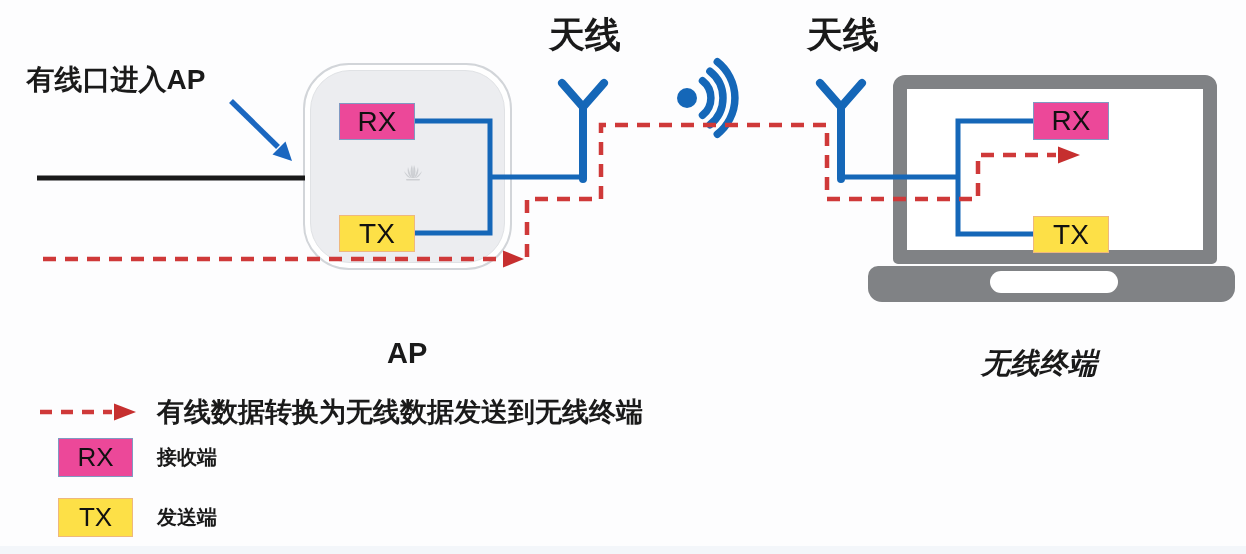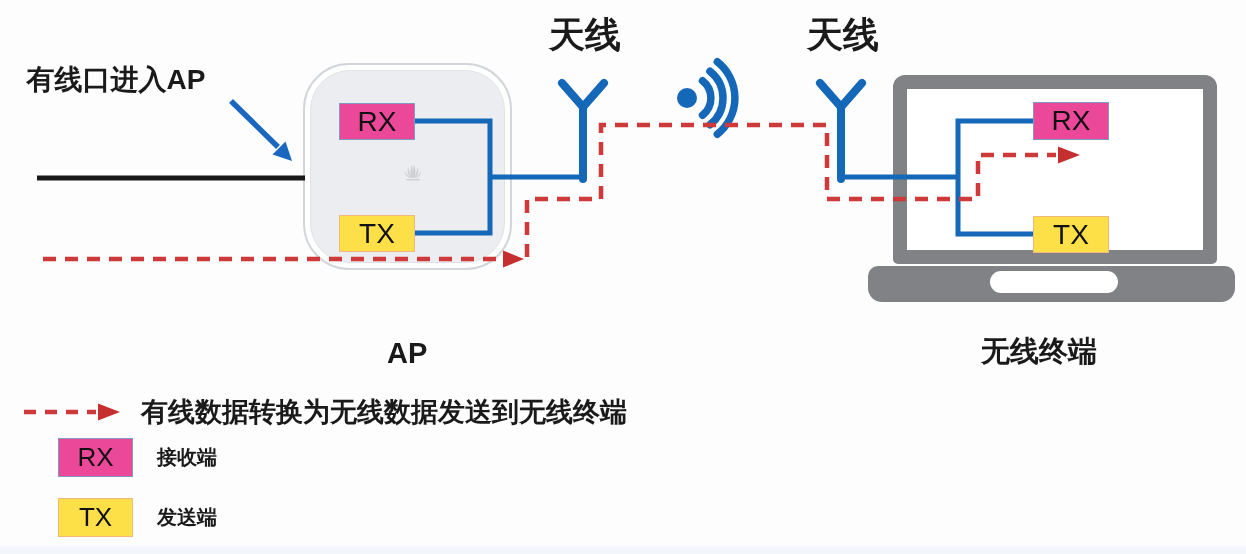--- a/index.html
+++ b/index.html
@@ -31,32 +31,32 @@
   .chip.rx{background:#ec4899;border:1px solid #8099c2;}
   .chip.tx{background:#fde047;border:1px solid #eeb87e;}
   .ap-rx{left:339px;top:103px;width:76px;height:37px;}
   .ap-tx{left:339px;top:215px;width:76px;height:37px;}
   .t-rx{left:1033px;top:102px;width:76px;height:38px;}
   .t-tx{left:1033px;top:216px;width:76px;height:37px;}
 
   
   .caption{font-size:29px;font-weight:600;text-align:left;z-index:2;}
   .ap-caption{left:387px;top:337px;width:100px;}
-  .terminal-caption{left:981px;top:332px;width:190px;}
+  .terminal-caption{left:981px;top:344px;width:190px;font-style:italic;}
 
   
   .laptop-screen{left:893px;top:75px;width:324px;height:189px;background:#ffffff;
     border:14px solid #808285;border-radius:12px 12px 5px 5px;box-sizing:border-box;z-index:1;}
   .laptop-base{left:868px;top:266px;width:367px;height:36px;background:#808285;
     border-radius:10px 10px 14px 14px;z-index:1;}
   .laptop-trackpad{position:absolute;left:122px;top:5px;width:128px;height:22px;background:#ffffff;border-radius:11px;}
 
   
   .legend-row{display:flex;align-items:center;z-index:2;}
-  .legend-flow{left:22px;top:394px;}
+  .legend-flow{left:38px;top:394px;}
   .legend-flow .sym{width:104px;height:20px;margin-right:15px;}
   .legend-flow .txt{font-size:27px;font-weight:600;}
   .legend-rx{left:58px;top:438px;}
   .legend-tx{left:58px;top:498px;}
   .legend-chip{width:75px;height:39px;font-size:26px;}
   .legend-label{font-size:20px;font-weight:600;margin-left:24px;}
 
   .bottom-edge{left:0;top:546px;width:1246px;height:8px;background:#f3f6fa;z-index:0;}
 </style>
 </head>

